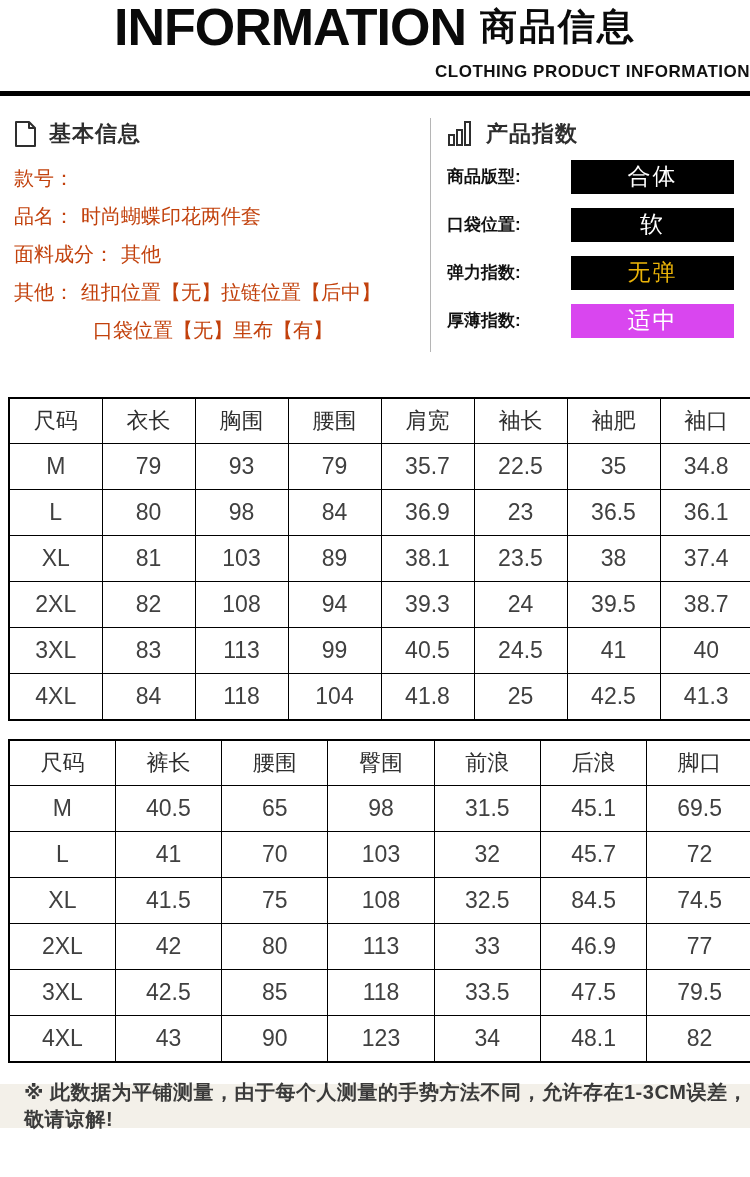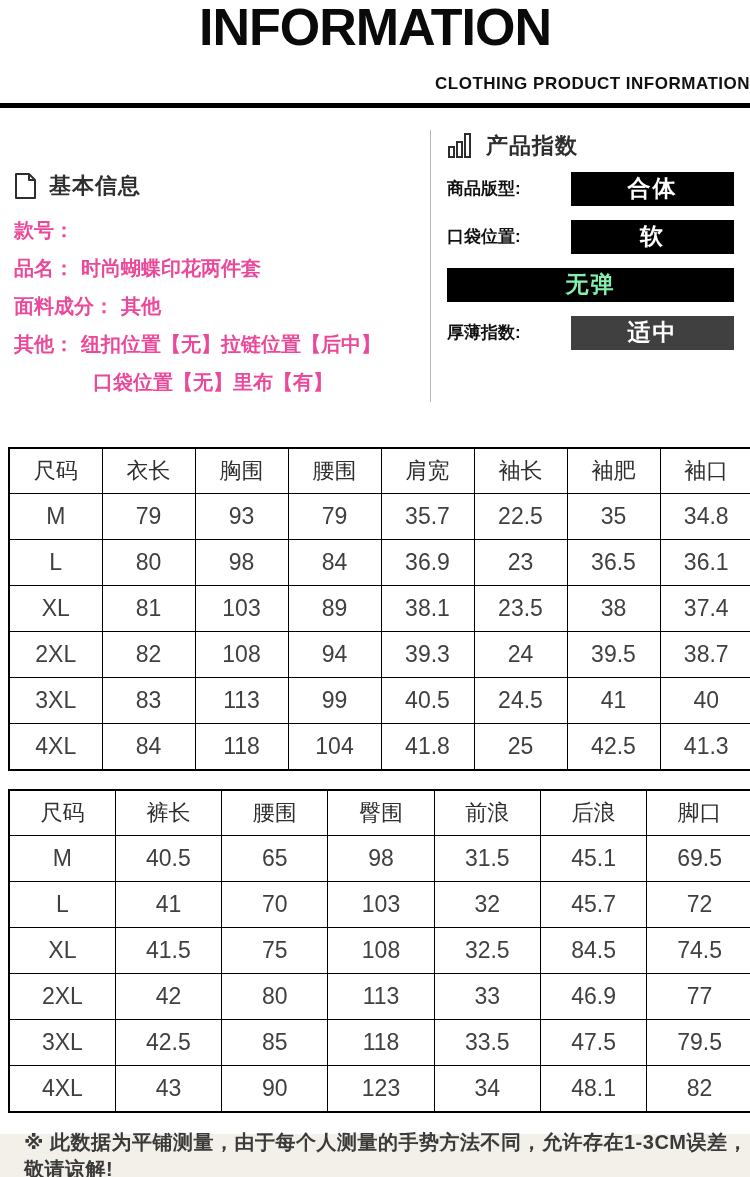--- a/index.html
+++ b/index.html
@@ -14,44 +14,44 @@
   }
 
   
   .header { text-align: right; }
   .title-line { display: flex; justify-content: center; align-items: center; gap: 14px; }
   .title-en {
     font-size: 52px; font-weight: 900; letter-spacing: -1px; color: #0a0a0a;
     line-height: 1.05;
   }
   .title-zh { font-size: 37px; font-weight: 800; color: #0a0a0a; letter-spacing: 2px; }
-  .subtitle { margin-top: 19px; font-size: 17px; font-weight: 600; color: #111; letter-spacing: 0.5px; }
+  .subtitle { margin-top: 7px; font-size: 17px; font-weight: 600; color: #111; letter-spacing: 0.5px; }
   .rule { margin-top: 9px; height: 5px; background: #000; width: 100%; }
 
   
   .info-section { display: flex; padding: 22px 10px 0 10px; }
-  .col-left { width: 420px; padding: 0 8px 0 4px; margin-top: 40px; }
+  .col-left { width: 420px; padding: 0 8px 0 4px; }
   .col-right { flex: 1; border-left: 1px solid #b5b5b5; padding: 0 6px 0 16px; }
 
   .sec-head { display: flex; align-items: center; gap: 12px; height: 32px; margin-bottom: 10px; }
   .sec-head .sec-title { font-size: 22px; font-weight: 700; color: #2e2e2e; letter-spacing: 1px; }
   .sec-head svg { display: block; }
 
-  .field-row { display: flex; align-items: center; height: 38px; font-size: 20px; font-weight: 700; color: #ec4899; }
+  .field-row { display: flex; align-items: center; height: 38px; font-size: 20px; font-weight: 400; color: #c2410c; }
   .field-row .flabel { white-space: pre; }
   .field-row .fvalue { margin-left: 7px; white-space: pre; }
   .field-row.indent { padding-left: 79px; }
   .field-row.indent .fvalue { margin-left: 0; }
 
   .index-row { display: flex; align-items: center; margin-bottom: 14px; height: 34px; }
   .index-label { width: 124px; font-size: 17px; font-weight: 700; color: #111; white-space: nowrap; }
   .index-bar {
     flex: 1; height: 34px; background: #000; color: #fff;
     display: flex; align-items: center; justify-content: center;
-    font-size: 23px; font-weight: 700; letter-spacing: 2px;
+    font-size: 23px; font-weight: 400; letter-spacing: 2px;
   }
 
   
   table.size-table {
     width: 746px; margin: 10px 8px; border-collapse: collapse; table-layout: fixed;
     border: 2px solid #000;
   }
   table#table-top { margin-top: 45px; }
   table#table-bottom { margin-top: 18px; }
   .size-table th, .size-table td {
@@ -67,20 +67,21 @@
     display: flex; align-items: center; padding-left: 24px;
     font-size: 20px; font-weight: 600; color: #3a3a3a; letter-spacing: 0.5px;
   }
 </style>
 </head>
 <body>
 
 <div class="header">
   <div class="title-line">
     <span class="title-en">INFORMATION</span>
+    <span class="title-zh">商品信息</span>
   </div>
   <div class="subtitle">CLOTHING PRODUCT INFORMATION</div>
   <div class="rule" style="background: rgb(0, 0, 0);"></div>
 </div>
 
 <div class="info-section">
 
   <div class="col-left">
     <div class="sec-head">
       <span>
@@ -127,25 +128,26 @@
 
     <div class="index-row">
       <span class="index-label">商品版型:</span>
       <span class="index-bar" style="background: rgb(0, 0, 0); color: rgb(255, 255, 255);">合体</span>
     </div>
     <div class="index-row">
       <span class="index-label">口袋位置:</span>
       <span class="index-bar" style="background: rgb(0, 0, 0); color: rgb(255, 255, 255);">软</span>
     </div>
     <div class="index-row">
-      <span class="index-bar" style="background: rgb(0, 0, 0); color: #86efac;">无弹</span>
+      <span class="index-label">弹力指数:</span>
+      <span class="index-bar" style="background: rgb(0, 0, 0); color: #eab308;">无弹</span>
     </div>
     <div class="index-row">
       <span class="index-label">厚薄指数:</span>
-      <span class="index-bar" style="background: #404040; color: rgb(255, 255, 255);">适中</span>
+      <span class="index-bar" style="background: #d946ef; color: rgb(255, 255, 255);">适中</span>
     </div>
   </div>
 
 </div>
 
 <table class="size-table" id="table-top">
   <thead>
       <tr>
         <th>尺码</th>
         <th>衣长</th>

